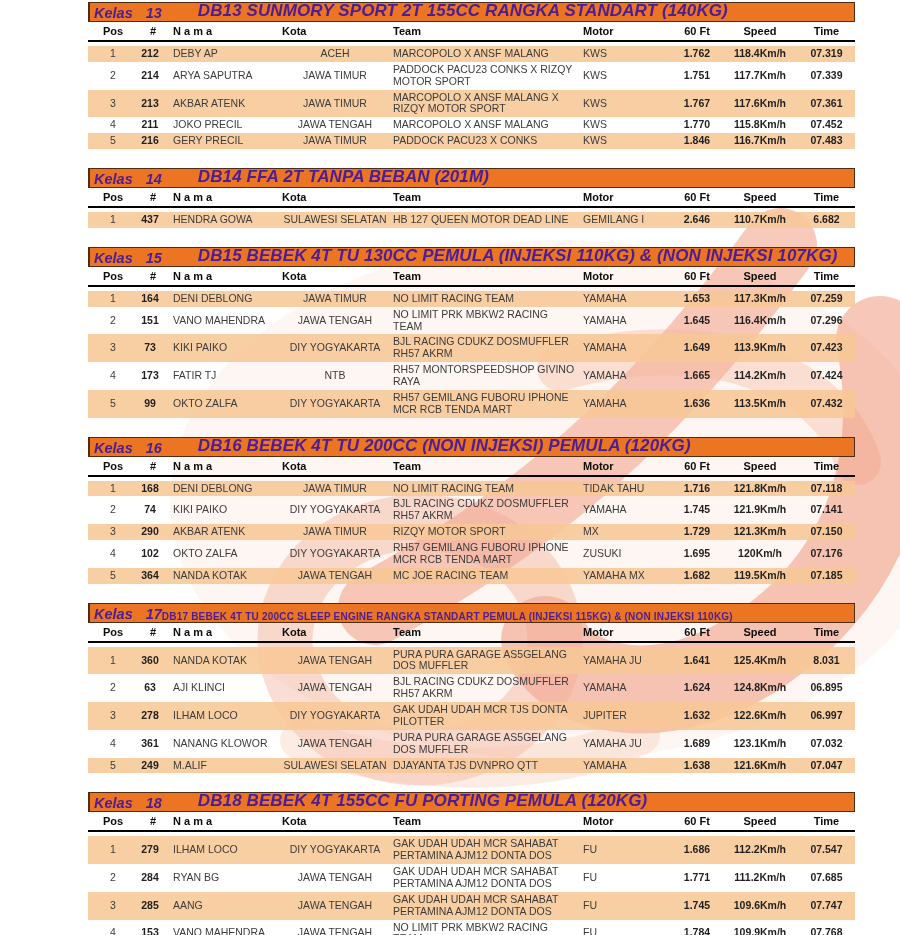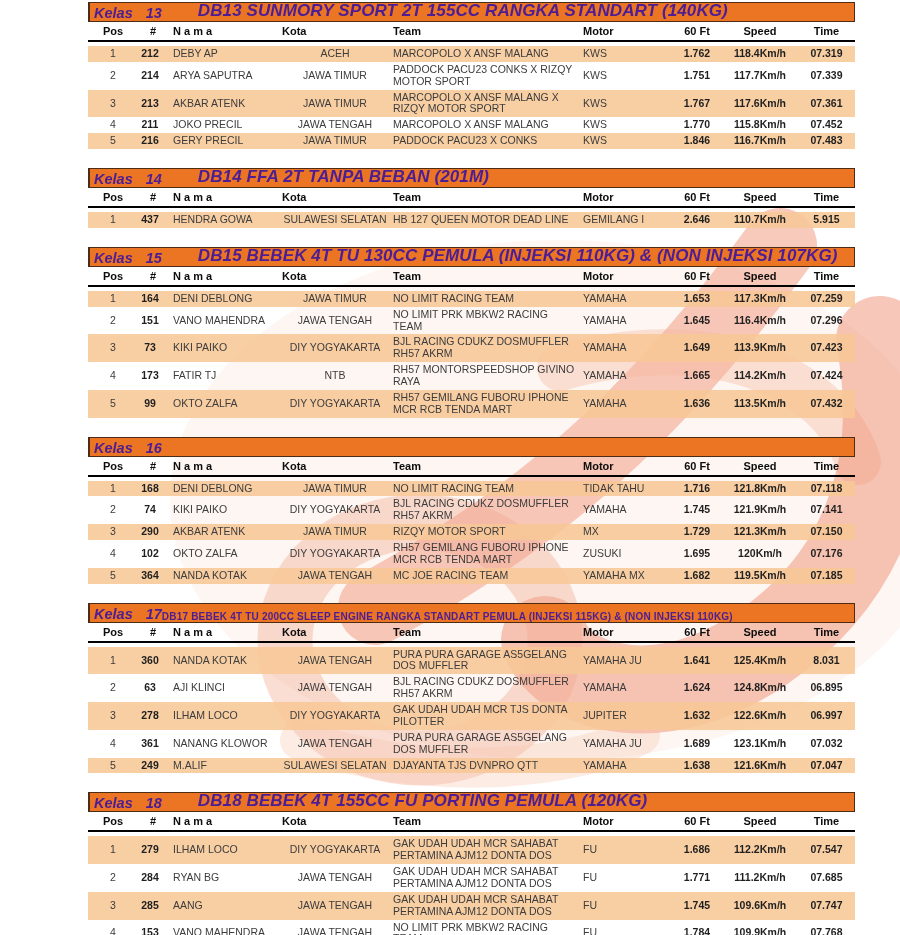--- a/index.html
+++ b/index.html
@@ -194,21 +194,21 @@
           </tr>
           <tr class="odd">
             <td class="c-pos">1</td>
             <td class="c-num">437</td>
             <td class="c-nama">HENDRA GOWA</td>
             <td class="c-kota">SULAWESI SELATAN</td>
             <td class="c-team">HB 127 QUEEN MOTOR DEAD LINE</td>
             <td class="c-motor">GEMILANG I</td>
             <td class="c-sixty">2.646</td>
             <td class="c-speed">110.7Km/h</td>
-            <td class="c-time">5.915</td>
+            <td class="c-time">6.682</td>
           </tr>
         </tbody>
     </table>
   </div>
 
   <div class="section">
     <div class="kelas-bar">
       <span class="kelas-word">Kelas</span>
       <span class="kelas-number">15</span>
       <span class="kelas-title">DB15 BEBEK 4T TU 130CC PEMULA (INJEKSI 110KG) &amp; (NON INJEKSI 107KG)</span>
@@ -298,20 +298,21 @@
             <td class="c-time">07.432</td>
           </tr>
         </tbody>
     </table>
   </div>
 
   <div class="section">
     <div class="kelas-bar">
       <span class="kelas-word">Kelas</span>
       <span class="kelas-number">16</span>
+      <span class="kelas-title">DB16 BEBEK 4T TU 200CC (NON INJEKSI) PEMULA (120KG)</span>
     </div>
     <table>
       <colgroup>
           <col class="col-pos">
           <col class="col-num">
           <col class="col-nama">
           <col class="col-kota">
           <col class="col-team">
           <col class="col-motor">
           <col class="col-sixty">

